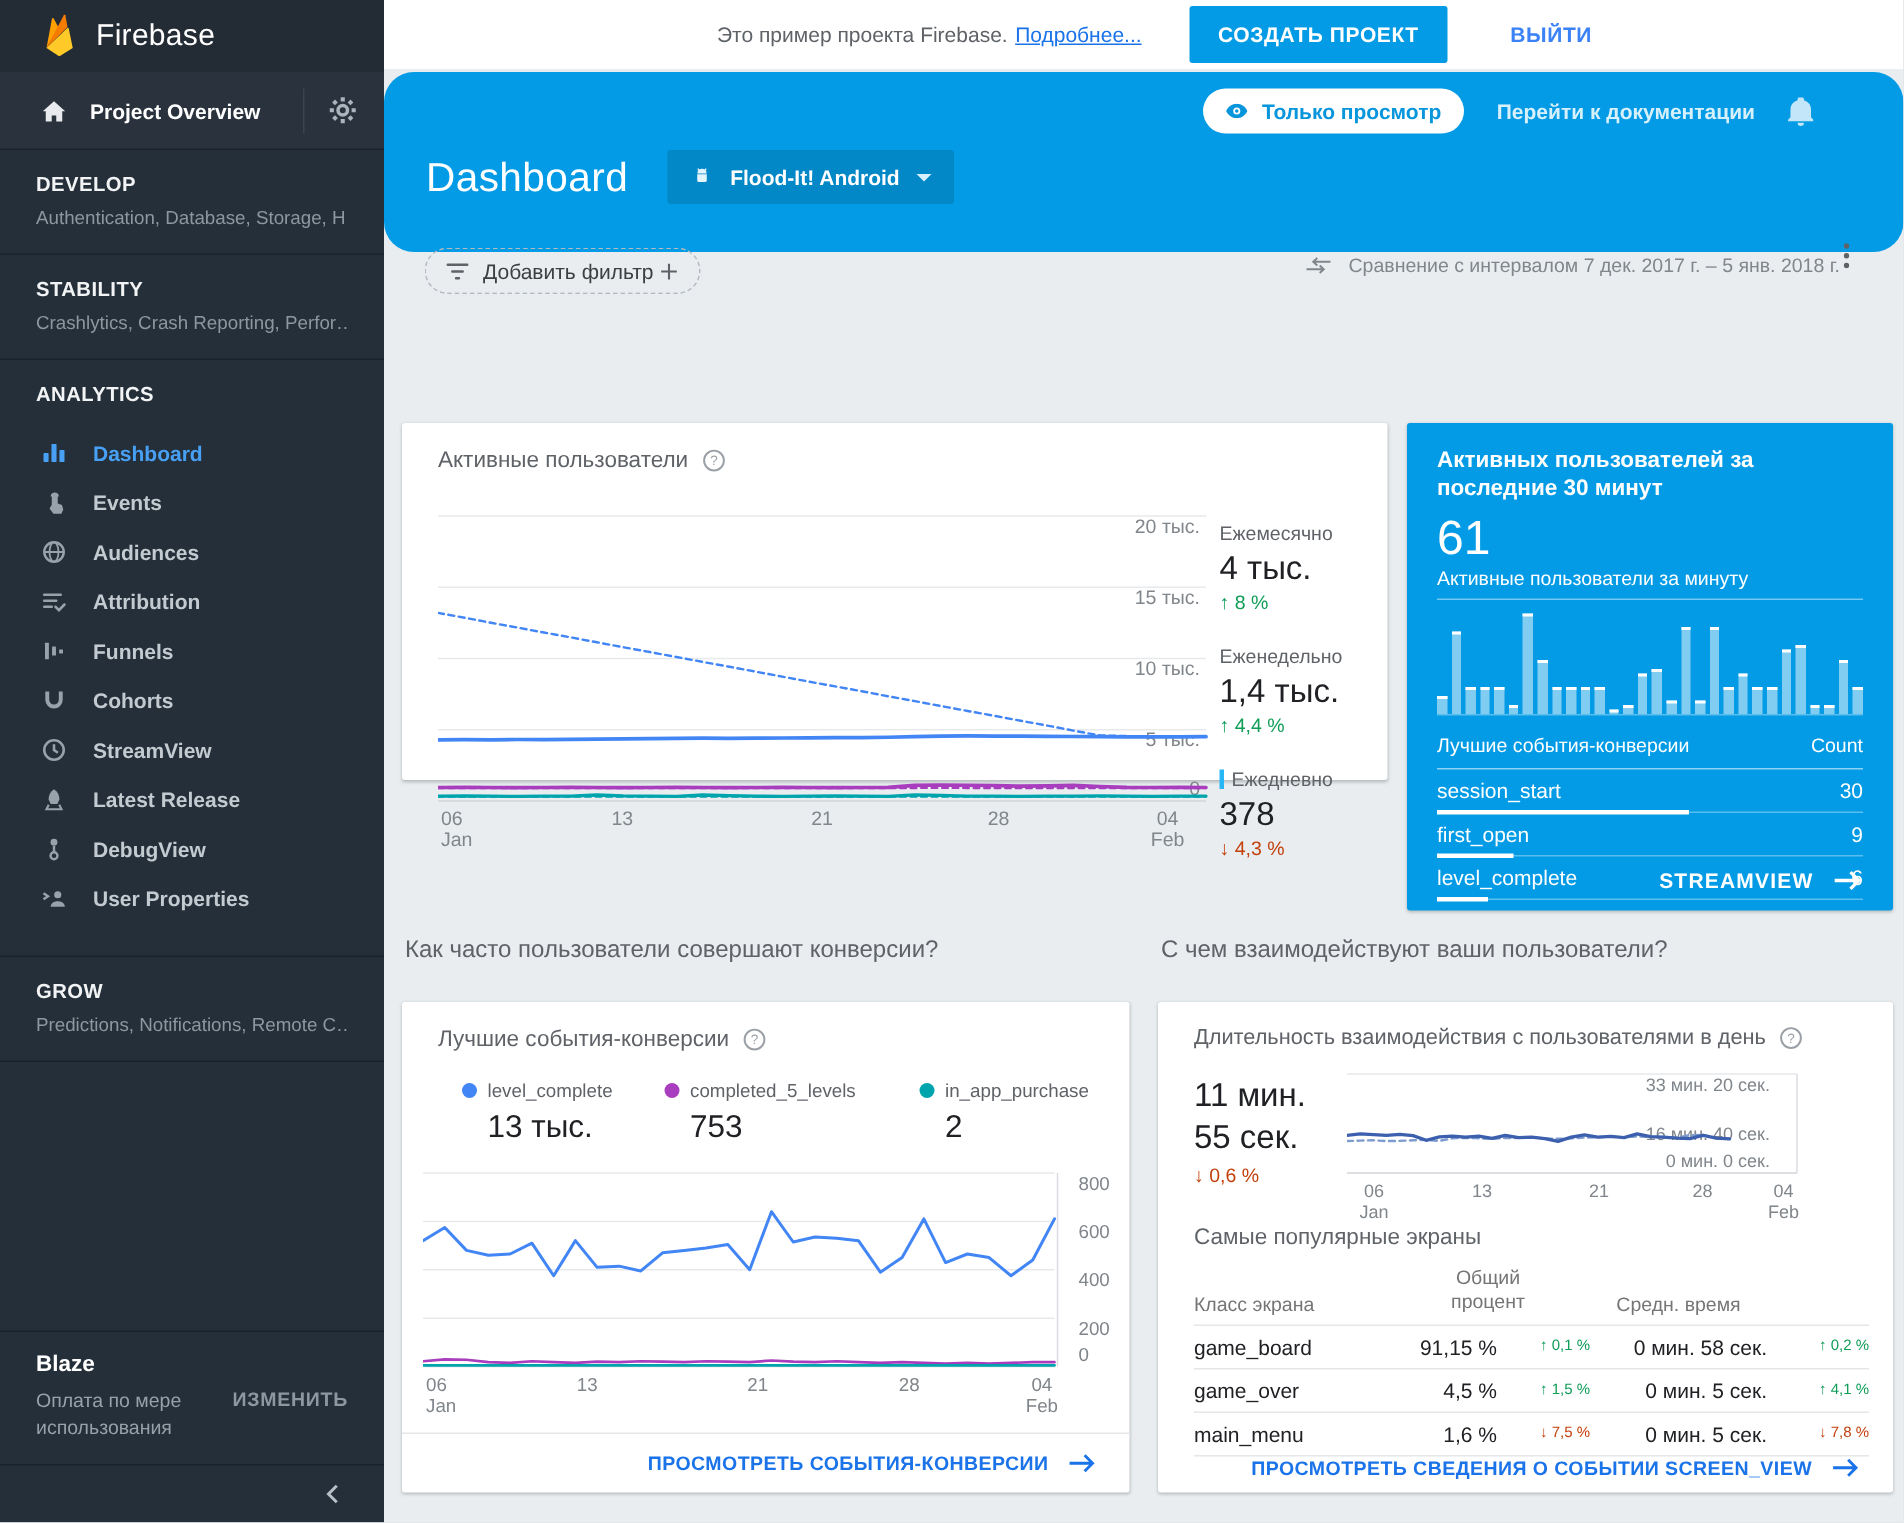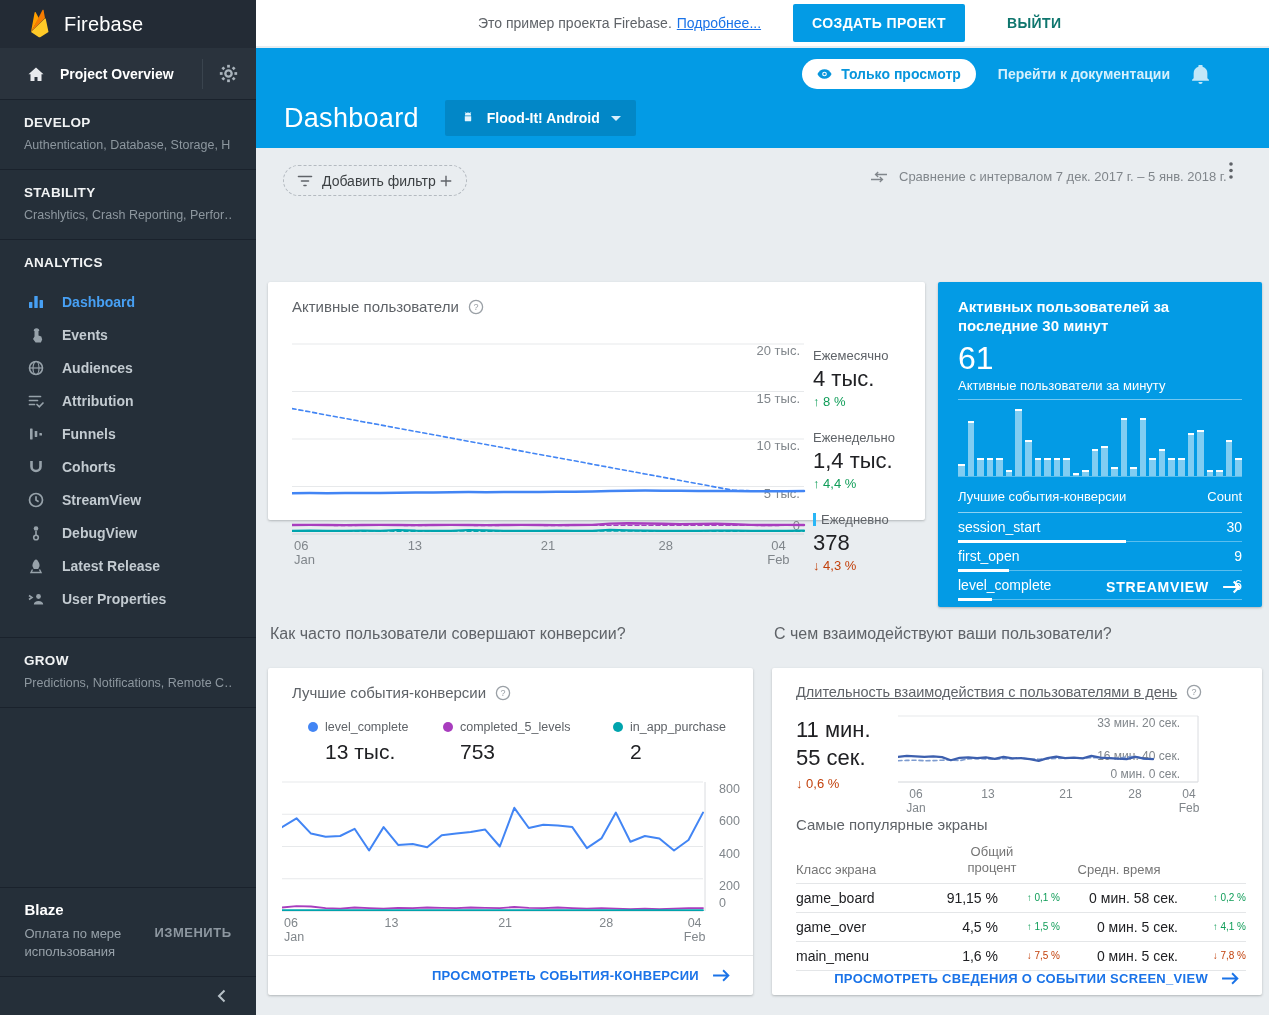--- a/index.html
+++ b/index.html
@@ -9,50 +9,50 @@
   svg{display:block;font-family:inherit;}
 
   
   .topbar{position:absolute;top:0;left:0;right:0;height:46px;background:#fff;display:flex;z-index:5;}
   .brandbar{width:256px;height:48px;background:#232b35;display:flex;align-items:center;padding-left:28px;flex:none;}
   .brand{color:#fff;font-size:20px;margin-left:12px;letter-spacing:.2px;}
   .topbar-main{flex:1;display:flex;align-items:center;padding-left:222px;font-size:14px;color:#5f6368;}
   .notice-link{color:#1a73e8;text-decoration:underline;margin-left:5px;cursor:pointer;}
   .create-btn{margin-left:32px;background:#039be5;color:#fff;font-size:14px;font-weight:bold;
               letter-spacing:.4px;padding:11px 19px;border:none;border-radius:2px;cursor:pointer;}
-  .signout{margin-left:42px;color:#0f766e;font-weight:bold;letter-spacing:.4px;cursor:pointer;}
+  .signout{margin-left:42px;color:#3b82f6;font-weight:bold;letter-spacing:.4px;cursor:pointer;}
 
   
   .sidebar{position:absolute;top:48px;left:0;width:256px;bottom:0;background:#252f39;color:#c3cbd1;}
   .po-row{height:52px;display:flex;align-items:center;padding:0 18px 0 27px;background:#2a333d;
           border-bottom:1px solid #1a222c;}
   .po-label{color:#fff;font-size:14px;font-weight:bold;margin-left:15px;flex:1;}
   .po-divider{width:1px;height:30px;background:#3a444e;margin-right:16px;}
   .side-section{padding:15px 24px 17px;border-bottom:1px solid #1a222c;}
   .side-title{color:#f1f3f4;font-size:13.5px;font-weight:bold;letter-spacing:.3px;}
   .side-sub{color:#8d979f;font-size:12.5px;margin-top:8px;white-space:nowrap;overflow:hidden;}
   .analytics{padding:15px 0 22px;border-bottom:1px solid #1a222c;}
   .analytics .side-title{padding:0 24px;}
   .nav{margin-top:15px;}
   .nav-item{height:33px;display:flex;align-items:center;padding-left:27px;font-size:14px;
             font-weight:bold;color:#c3cbd1;cursor:pointer;}
   .nav-icon{width:18px;height:18px;margin-right:17px;color:#97a2aa;flex:none;}
   .nav-item.active,{color:#47a0f4;}
   .nav-item.active{color:#47a0f4;}
   .nav-item.active .nav-icon{color:#47a0f4;}
   .plan{position:absolute;left:0;right:0;bottom:38px;border-top:1px solid #1a222c;border-bottom:1px solid #1a222c;
-        padding:13px 24px 15px;display:flex;justify-content:center;}
+        padding:13px 24px 15px;display:flex;justify-content:space-between;}
   .plan-name{color:#fff;font-size:15px;font-weight:bold;}
   .plan-desc{color:#97a1a9;font-size:13px;margin-top:7px;width:130px;line-height:1.4;}
   .plan-action{color:#8d97a0;font-size:13px;font-weight:bold;letter-spacing:.5px;margin-top:24px;cursor:pointer;}
   .collapse{position:absolute;bottom:0;height:38px;right:0;left:0;display:flex;align-items:center;
             justify-content:flex-end;padding-right:30px;color:#b7c1c7;cursor:pointer;}
 
   
-  .bluehead{position:absolute;left:256px;top:48px;right:0;height:100px;background:#039be5;}
+  .bluehead{position:absolute;left:256px;top:48px;right:0;height:120px;background:#039be5;border-radius:20px;}
   .bh-top{position:absolute;top:11px;right:60px;display:flex;align-items:center;gap:22px;}
   .viewonly{background:#fff;color:#0795dc;height:30px;border-radius:15px;display:flex;align-items:center;
             gap:9px;padding:0 15px;font-size:14px;font-weight:bold;}
   .docs{color:#d6f0fc;font-size:14px;font-weight:bold;cursor:pointer;}
   .bh-title-row{position:absolute;left:28px;top:52px;display:flex;align-items:center;gap:26px;}
   .bh-title{color:#fff;font-size:27px;letter-spacing:.3px;}
   .app-select{background:rgba(0,0,0,0.13);display:flex;align-items:center;height:36px;padding:0 15px;
               border-radius:2px;color:#fff;font-size:14px;font-weight:bold;gap:11px;cursor:pointer;}
   .caret{width:0;height:0;border:5px solid transparent;border-top-color:#d8effc;margin-top:5px;}
 
@@ -262,35 +262,35 @@
             <svg width="18" height="18" viewBox="0 0 18 18" fill="none" stroke="currentColor" stroke-width="1.7">
                 <circle cx="9" cy="9" r="6.5"></circle>
                 <path d="M9 5.2V9l2.6 1.8"></path>
               </svg>
           </span>
           <span>StreamView</span>
         </div>
         <div class="nav-item">
           <span class="nav-icon">
             <svg width="18" height="18" viewBox="0 0 18 18">
+                <path d="M9 2.2c2.4 1.5 3.6 4 3.6 6.8l-1.4 3H6.8l-1.4-3C5.4 6.2 6.6 3.7 9 2.2z" fill="currentColor"></path>
+                <path d="M5.5 12.5L4 15.5h10l-1.5-3" fill="none" stroke="currentColor" stroke-width="1.4"></path>
+              </svg>
+          </span>
+          <span>Latest Release</span>
+        </div>
+        <div class="nav-item">
+          <span class="nav-icon">
+            <svg width="18" height="18" viewBox="0 0 18 18">
                 <circle cx="9" cy="4.5" r="2.3" fill="currentColor"></circle>
                 <circle cx="9" cy="13.5" r="2.3" fill="none" stroke="currentColor" stroke-width="1.6"></circle>
                 <path d="M9 7v4" stroke="currentColor" stroke-width="1.6"></path>
               </svg>
           </span>
           <span>DebugView</span>
-        </div>
-        <div class="nav-item">
-          <span class="nav-icon">
-            <svg width="18" height="18" viewBox="0 0 18 18">
-                <path d="M9 2.2c2.4 1.5 3.6 4 3.6 6.8l-1.4 3H6.8l-1.4-3C5.4 6.2 6.6 3.7 9 2.2z" fill="currentColor"></path>
-                <path d="M5.5 12.5L4 15.5h10l-1.5-3" fill="none" stroke="currentColor" stroke-width="1.4"></path>
-              </svg>
-          </span>
-          <span>Latest Release</span>
         </div>
         <div class="nav-item">
           <span class="nav-icon">
             <svg width="18" height="18" viewBox="0 0 18 18">
                 <path d="M2 5.5l3 2-3 2" fill="none" stroke="currentColor" stroke-width="1.6"></path>
                 <circle cx="11.5" cy="6.5" r="2.4" fill="currentColor"></circle>
                 <path d="M6.8 14.5c0-2.2 2-3.6 4.7-3.6s4.7 1.4 4.7 3.6z" fill="currentColor"></path>
               </svg>
           </span>
           <span>User Properties</span>
@@ -581,21 +581,21 @@
         <span>ПРОСМОТРЕТЬ СОБЫТИЯ-КОНВЕРСИИ</span>
         <span>
           <svg width="19" height="13" viewBox="0 0 18 12" fill="none" stroke="#1a73e8" stroke-width="1.8">
               <path d="M1 6h14.5M10.5 1L15.5 6l-5 5"></path>
             </svg>
         </span>
       </div>
     </div>
 
     <div class="card" id="card-eng">
-      <div class="card-title" style="font-size:14.5px;text-decoration:underline;">
+      <div class="card-title" style="font-size:14.5px;">
         <span>Длительность взаимодействия с пользователями в день</span>
         <span>
           <svg width="16" height="16" viewBox="0 0 16 16">
               <circle cx="8" cy="8" r="6.6" fill="none" stroke="#9aa0a6" stroke-width="1.3"></circle>
               <text x="8" y="11.2" text-anchor="middle" font-size="9" fill="#9aa0a6">?</text>
             </svg>
         </span>
       </div>
       <div class="eng-stat">
         <div class="eng-v">11 мин.</div>

